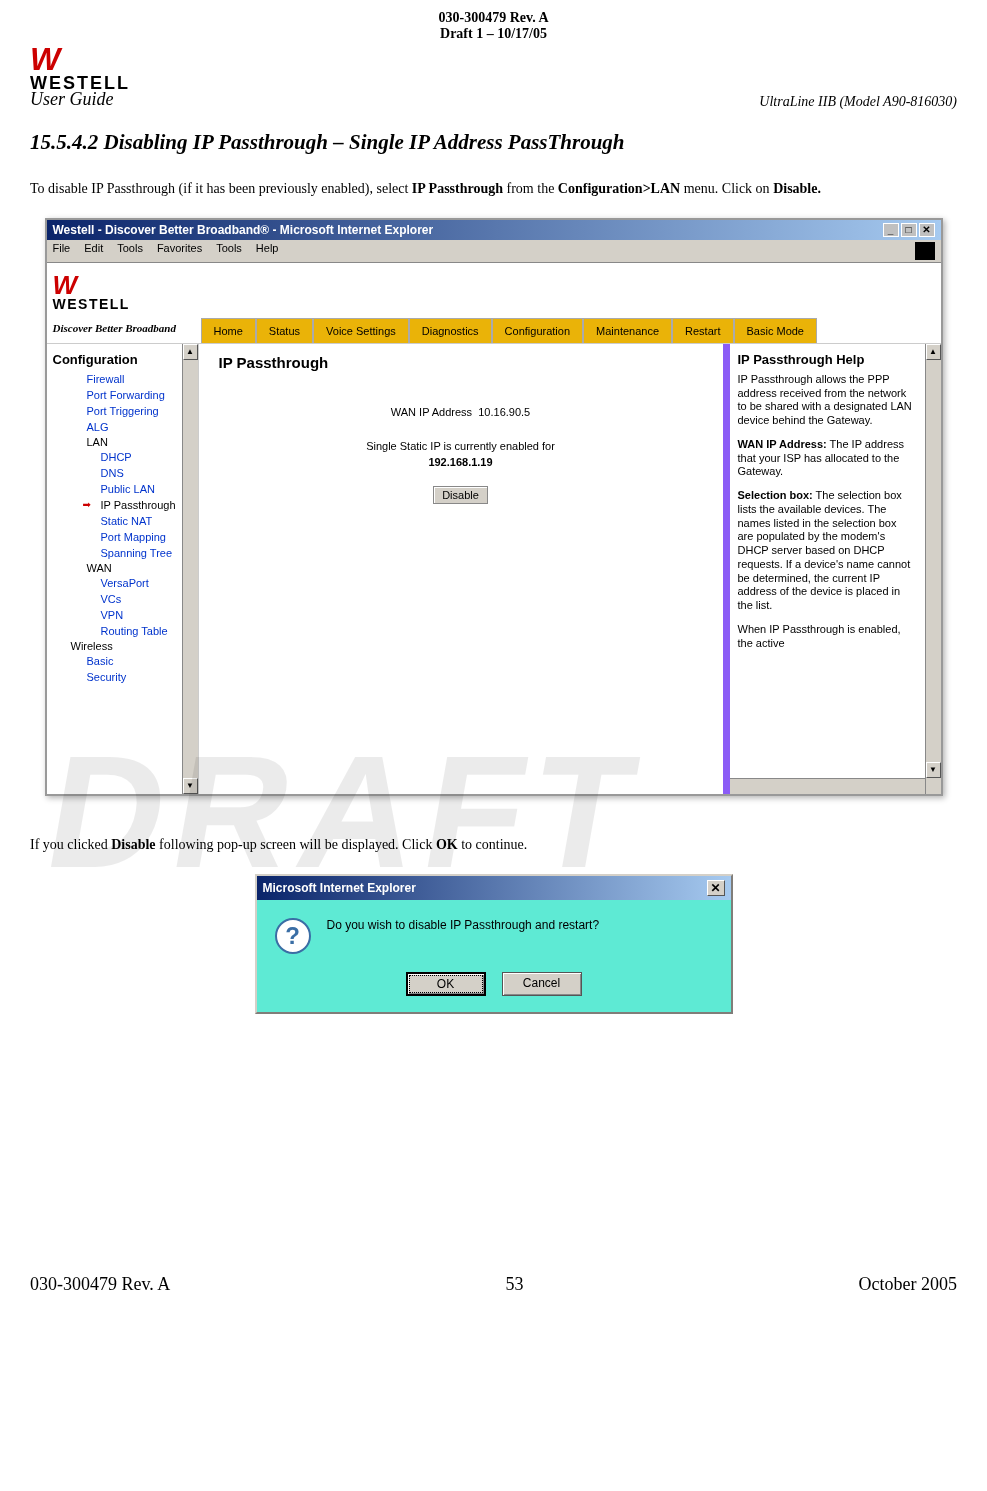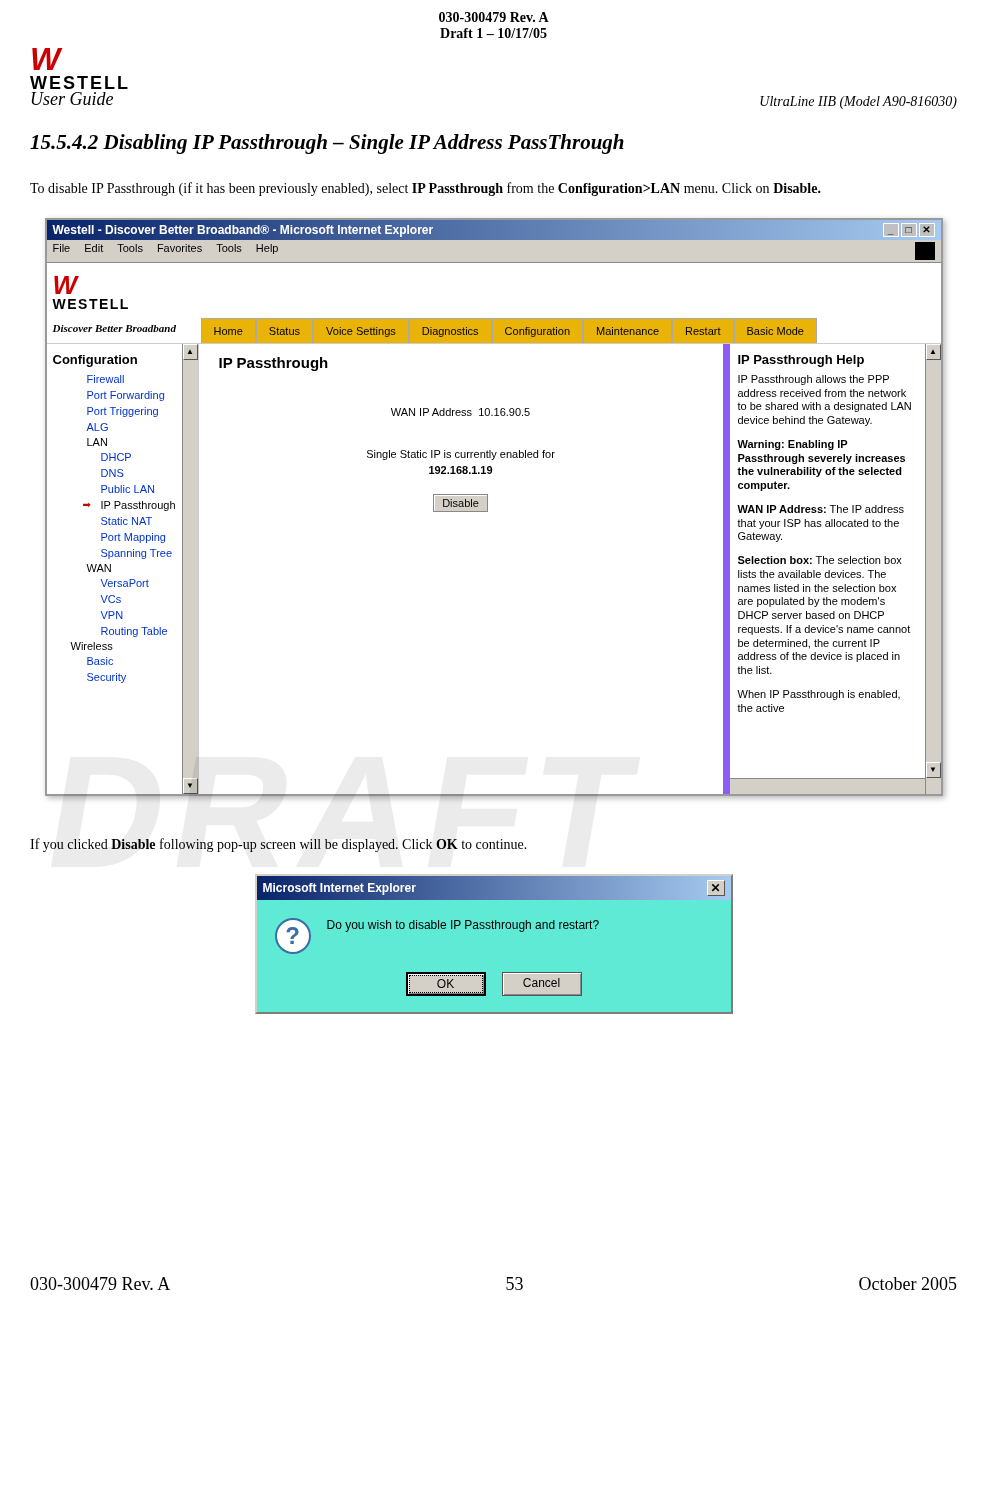--- a/index.html
+++ b/index.html
@@ -236,21 +236,21 @@
       font-size: 12px;
       text-align: center;
       position: relative;
     }
     .main-panel h3 {
       font-size: 15px;
       text-align: left;
       margin-bottom: 35px;
       font-weight: bold;
     }
-    .ip-line { margin-bottom: 30px; font-size: 11px; }
+    .ip-line { margin-bottom: 22px; font-size: 11px; }
     .ip-line2 { margin-bottom: 4px; font-size: 11px; }
     .ip-bold { font-weight: bold; font-size: 11px; margin-bottom: 18px; }
     .disable-btn {
       display: inline-block;
       border: 1px solid #888;
       background: #d4d0c8;
       padding: 2px 8px;
       font-size: 11px;
       box-shadow: inset 1px 1px 0 #fff;
     }
@@ -486,21 +486,20 @@
           <span>WAN IP Address</span>&nbsp;&nbsp;<span>10.16.90.5</span>
         </div>
         <div class="ip-line2">Single Static IP is currently enabled for</div>
         <div class="ip-bold">192.168.1.19</div>
         <span class="disable-btn">Disable</span>
       </div>
 
       <div class="help-panel">
         <h4>IP Passthrough Help</h4>
         <p>IP Passthrough allows the PPP address received from the network to be shared with a designated LAN device behind the Gateway.</p>
-        <p><b>Warning: Enabling IP Passthrough severely increases the vulnerability of the selected computer.</b></p>
         <p><b>WAN IP Address:</b><span> The IP address that your ISP has allocated to the Gateway.</span></p>
         <p><b>Selection box:</b><span> The selection box lists the available devices. The names listed in the selection box are populated by the modem's DHCP server based on DHCP requests. If a device's name cannot be determined, the current IP address of the device is placed in the list.</span></p>
         <p>When IP Passthrough is enabled, the active</p>
         <div class="help-scroll">
           <div class="sidebar-scroll-btn">▲</div>
           <div class="sidebar-scroll-btn" style="position:absolute;bottom:16px;width:100%">▼</div>
         </div>
         <div class="help-hscroll"></div>
       </div>
     </div>

